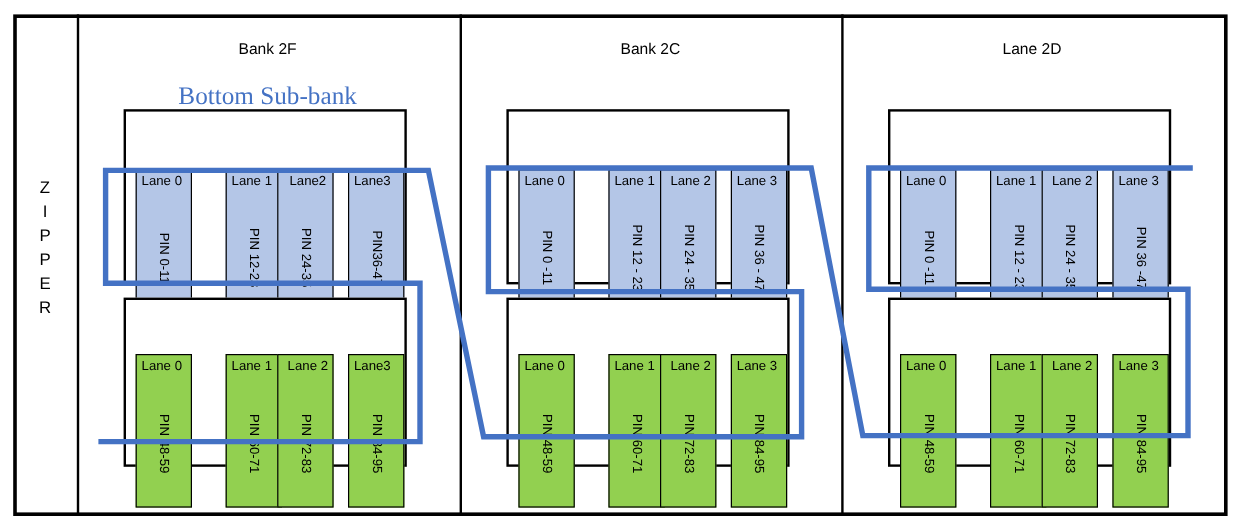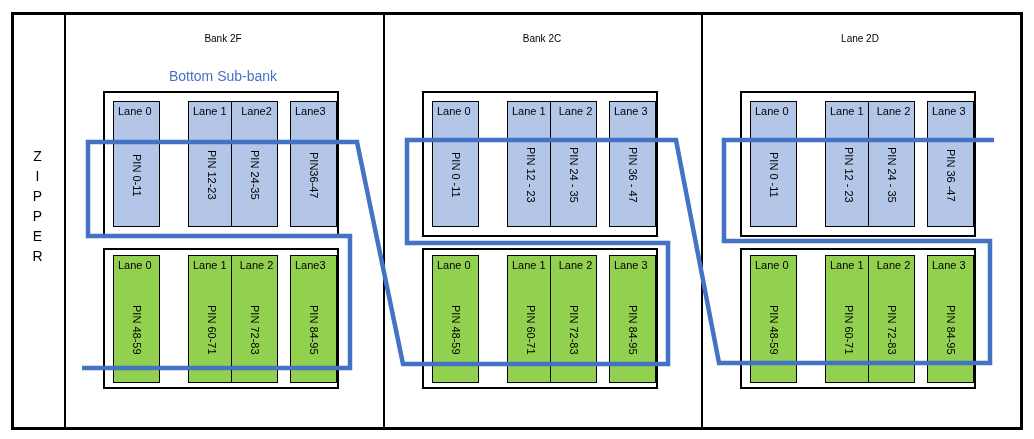--- a/index.html
+++ b/index.html
@@ -5,28 +5,28 @@
   html,body{margin:0;padding:0;background:#fff;}
   .page{position:relative;width:1034px;height:439px;background:#fff;
         font-family:"Liberation Sans",sans-serif;overflow:hidden;}
   .outer-border{position:absolute;left:11px;top:12px;width:1006px;height:412px;
         border:3px solid #000;}
   .divider{position:absolute;top:12px;height:418px;width:2px;background:#000;}
   .zipper-label{position:absolute;left:11px;top:146px;width:53px;text-align:center;
         font-size:14px;color:#000;line-height:20px;}
   .bank{position:absolute;top:12px;height:418px;}
   .bank-title{position:absolute;top:21px;left:39px;width:240px;text-align:center;
-        font-size:10px;color:#000;}
-  .subbank-label{position:absolute;left:39px;width:240px;text-align:center;font-size:14px;}
+        font-size:13px;color:#000;}
+  .subbank-label{position:absolute;left:39px;width:240px;text-align:center;font-size:21px;font-family:Liberation Serif, serif;}
   .bottom-label{top:56px;color:var(--bottom-label,#4472C4);}
   .top-label{top:392px;color:var(--top-label,#538135);}
   .container{position:absolute;left:39px;width:232px;border:2px solid #000;background:#fff;}
   .blue-container{top:79px;height:142px;}
   .green-container{top:236px;height:137px;}
-  .lane{position:absolute;width:45px;border:1px solid #000;}
+  .lane{position:absolute;width:45px;border:1px solid #000;margin-top:40px;}
   .lane-blue{top:8px;height:124px;background:var(--lane-blue,#B4C6E7);}
   .lane-green{top:5px;height:126px;background:var(--lane-green,#92D050);}
   .lane-p0{left:8px;}.lane-p1{left:83px;}.lane-p2{left:126px;text-align:center;}.lane-p3{left:185px;}
   .lane-label{padding:3px 0 0 4px;font-size:11px;color:#000;white-space:nowrap;}
   .pin-label{position:absolute;left:0;right:0;top:26px;bottom:4px;
         display:flex;align-items:center;justify-content:center;
         writing-mode:vertical-rl;font-size:11px;color:#000;white-space:nowrap;}
   .zipper-svg{position:absolute;left:0;top:0;z-index:10;pointer-events:none;}
 </style>
 </head>

